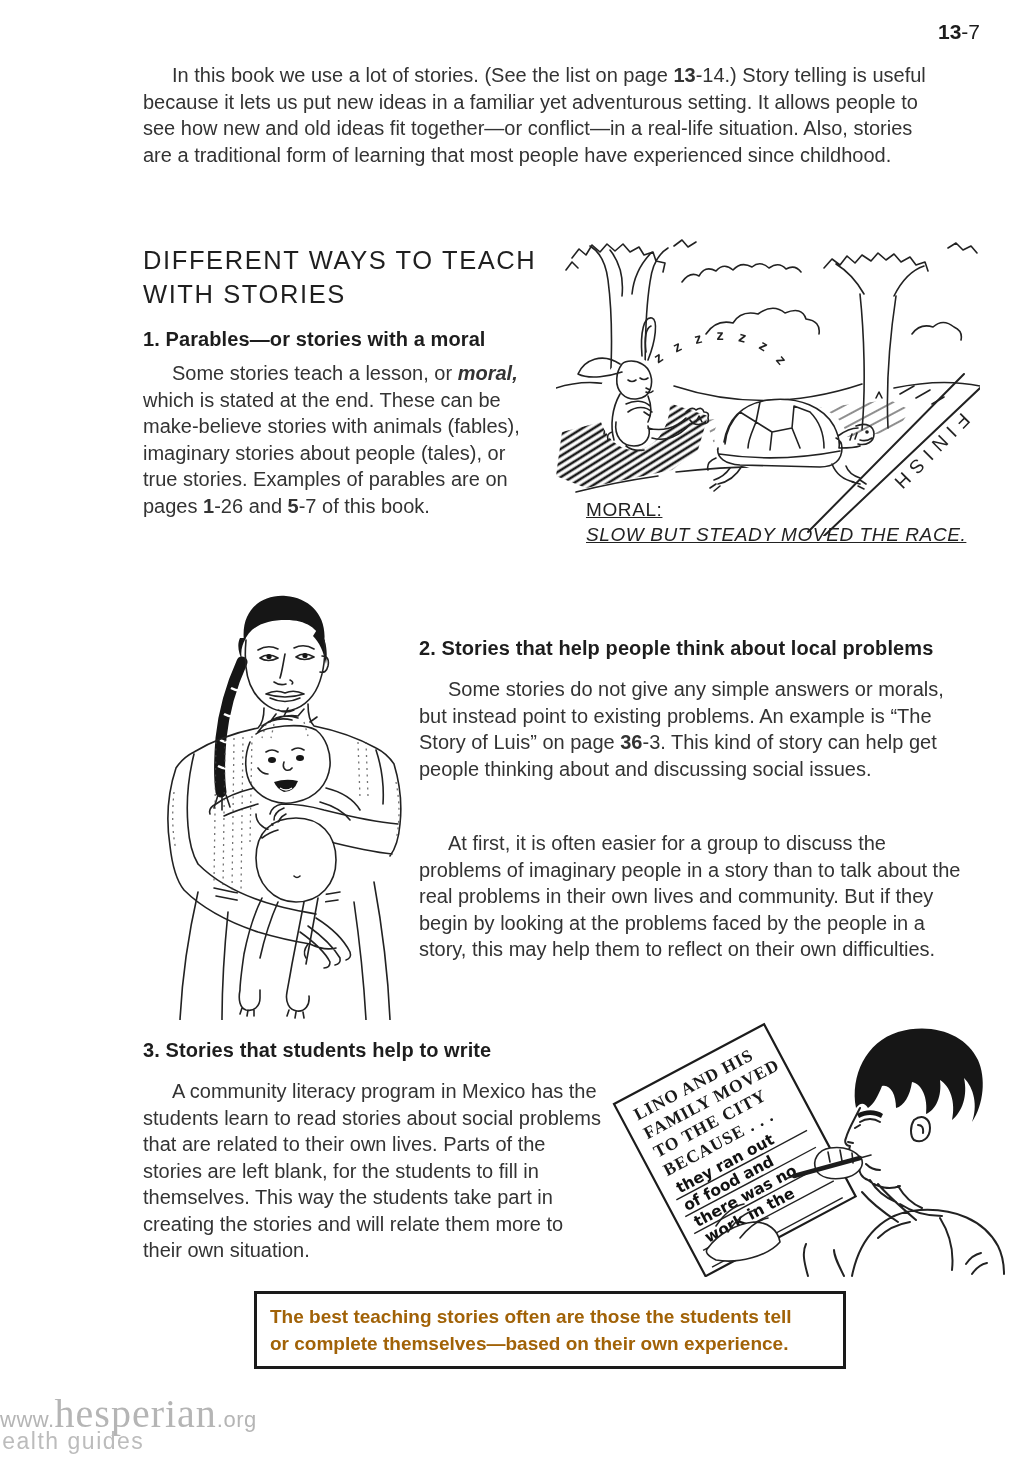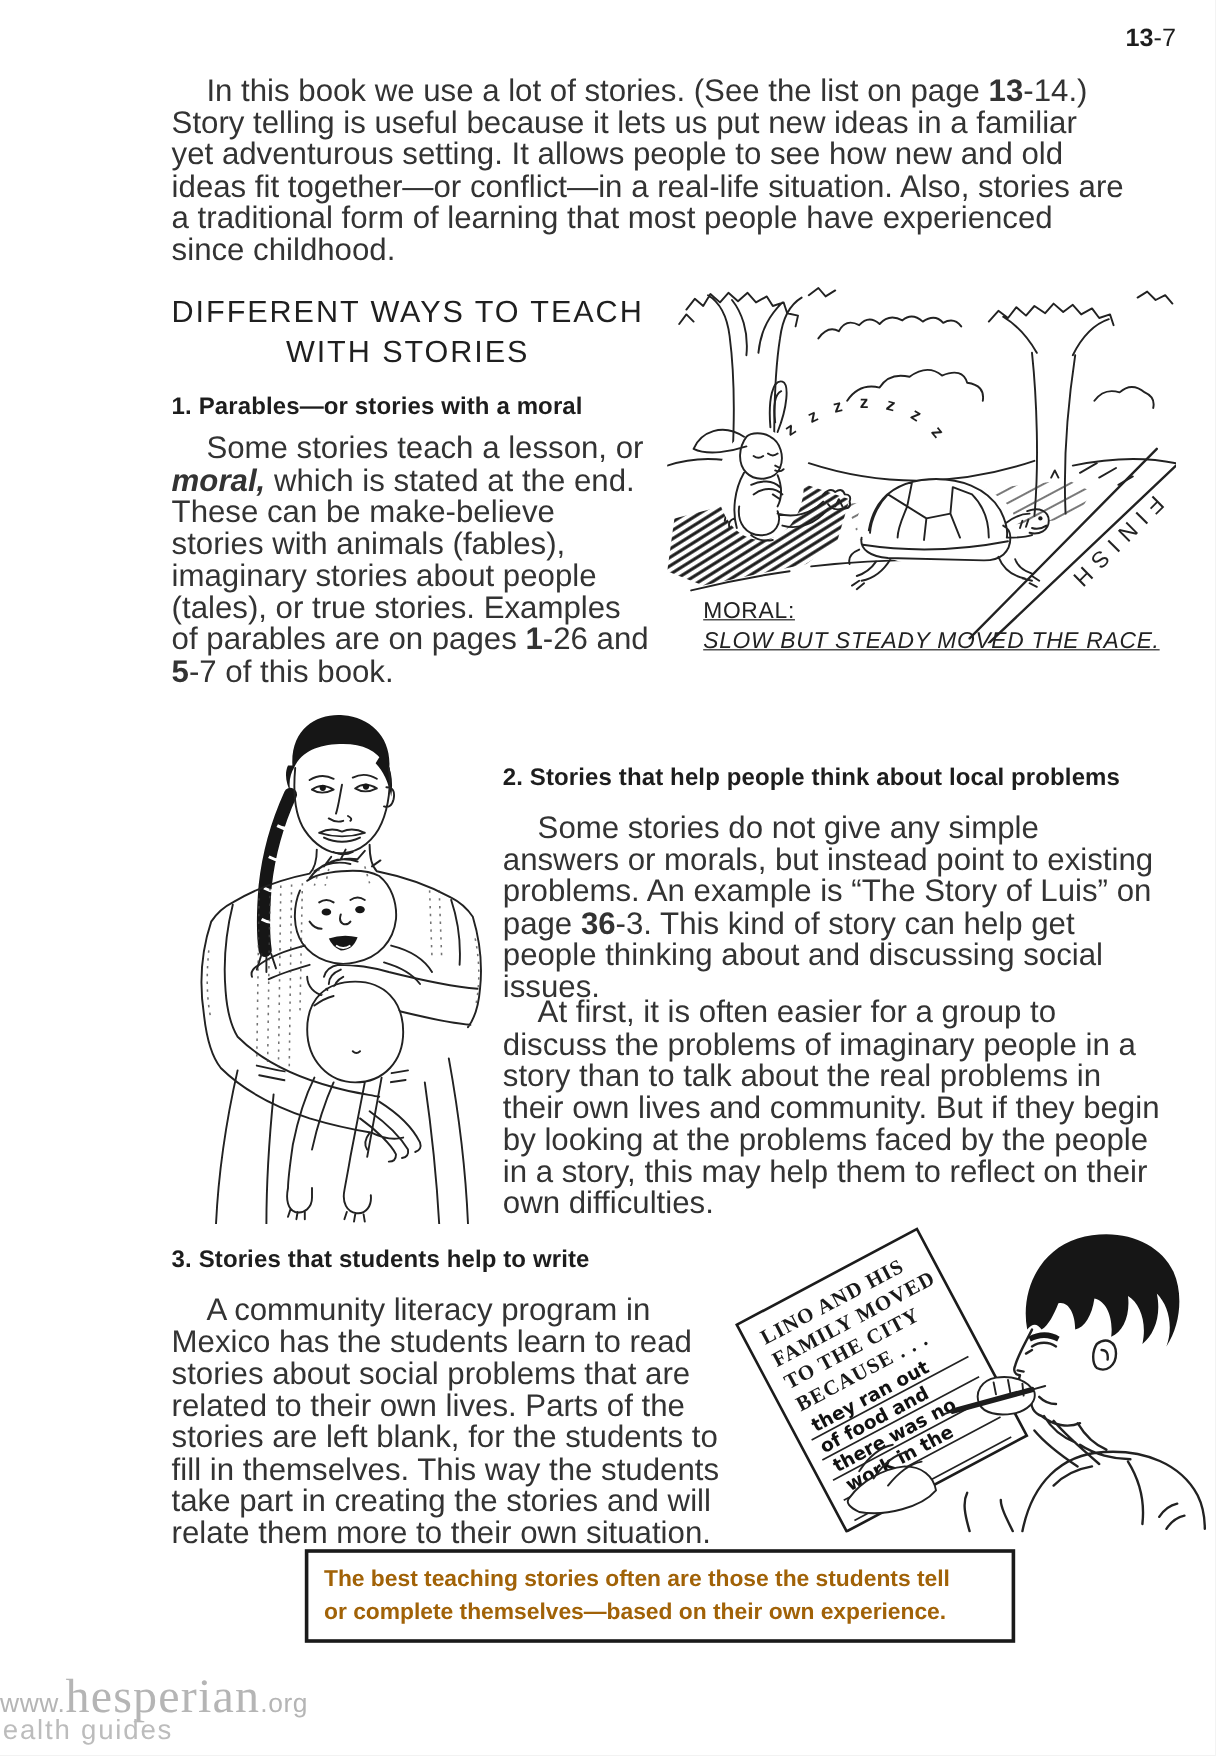--- a/index.html
+++ b/index.html
@@ -2,25 +2,25 @@
 <html><head>
 <meta charset="utf-8">
 <style>
   html,body{margin:0;padding:0;background:#e8e8e8;}
   .page{
     position:relative;width:1013px;height:1463px;margin:0 auto;
     background:#ffffff;overflow:hidden;
     font-family:"Liberation Sans",sans-serif;color:#2b2b2b;
   }
   .abs{position:absolute;}
-  .body-text{font-size:26px;line-height:26.5px;color:#333;}
+  .body-text{font-size:20px;line-height:26.5px;color:#333;}
   .indent{text-indent:29px;}
   .page-num{font-size:21px;color:#1d1d1d;}
   .page-num b{font-weight:bold;}
-  .main-heading{font-size:25.5px;letter-spacing:1.6px;line-height:34px;color:#1f1f1f;font-weight:400;text-align:center;}
+  .main-heading{font-size:25.5px;letter-spacing:1.6px;line-height:34px;color:#1f1f1f;font-weight:400;}
   .sub-heading{font-size:20px;font-weight:bold;color:#1d1d1d;letter-spacing:0.1px;}
   .moral-cap{font-size:19px;line-height:25px;color:#222;letter-spacing:0.6px;}
   .moral-cap .it{font-style:italic;}
   .callout{
     border:3px solid #1a1a1a;background:#fff;
     font-size:19px;font-weight:bold;line-height:27px;color:#a16207;
     padding:9px 13px;box-sizing:border-box;
   }
   .footer{width:100%;text-align:left;color:#b5b5b5;}
   .footer .small{font-size:22px;letter-spacing:0.5px;}

